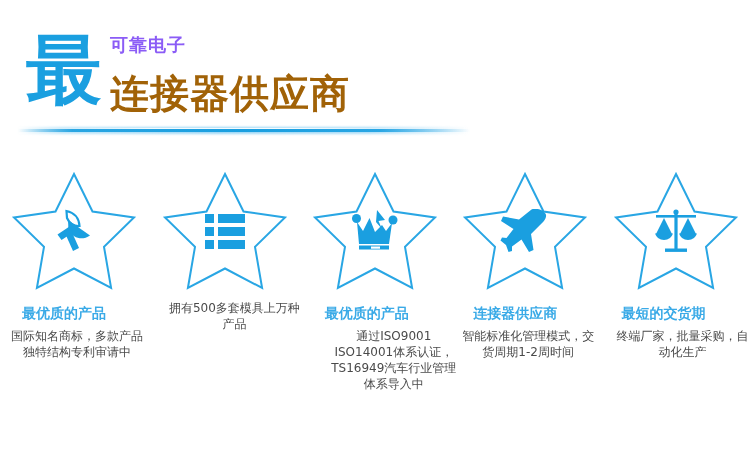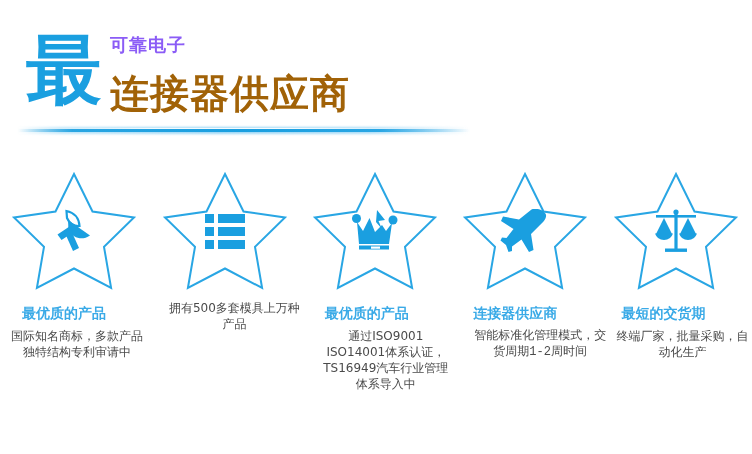--- a/index.html
+++ b/index.html
@@ -178,23 +178,23 @@
     width: 134px;
     text-align: center;
   }
 
   
   .feature.c1 .f-title { margin-left: 12px; }
   .feature.c1 .f-body  { margin-left: 0px; }
   .feature.c2 .f-title { margin-left: 12px; }
   .feature.c2 .f-body  { margin-left: 7px; }
   .feature.c3 .f-title { margin-left: 14px; }
-  .feature.c3 .f-body  { margin-left: 8px; }
+  .feature.c3 .f-body  { margin-left: 16px; }
   .feature.c4 .f-title { margin-left: 12px; }
-  .feature.c4 .f-body  { margin-left: 12px; font-family: Liberation Mono, monospace; }
+  .feature.c4 .f-body  { margin-left: 0px; }
   .feature.c5 .f-title { margin-left: 10px; }
   .feature.c5 .f-body  { margin-left: 4px; font-family: Liberation Serif, serif; }
 </style>
 </head>
 <body>
 
 <div id="headline">
   <div id="headline-inner">
     <div class="big-char">最</div>
     <div class="lines">

